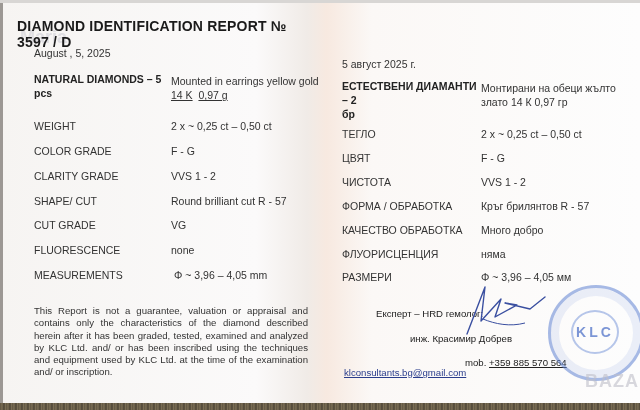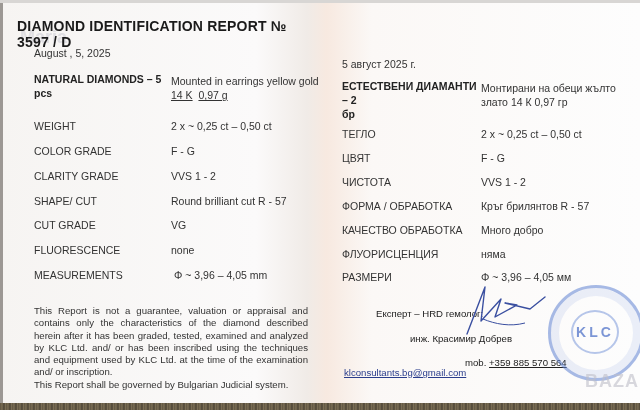--- a/index.html
+++ b/index.html
@@ -105,21 +105,20 @@
       <span class="lbl">FLUORESCENCE</span>
       <span class="val" style="left:137px;">none</span>
     </div>
     <div class="row" style="left:34px; top:266px;">
       <span class="lbl">MEASUREMENTS</span>
       <span class="val" style="left:140px;">Φ ~ 3,96 – 4,05  mm</span>
     </div>
 
     <div class="disclaimer">
       <div>This Report is not a guarantee, valuation or appraisal and contains only the characteristics of the diamond described herein after it has been graded, tested, examined and analyzed by KLC Ltd. and/ or has been inscribed using the techniques and equipment used by KLC Ltd. at the time of the examination and/ or inscription.</div>
-      <div style="text-align:left;">This Report shall be governed by Bulgarian Judicial system.</div>
     </div>
   </div>
 
   <div class="half right">
     <div class="date" style="left:22px; top:55px;">5 август  2025 г.</div>
 
     <div class="heading" style="left:22px; top:76px; width:140px;">
       <div>ЕСТЕСТВЕНИ  ДИАМАНТИ – 2</div>
       <div>бр</div>
     </div>

